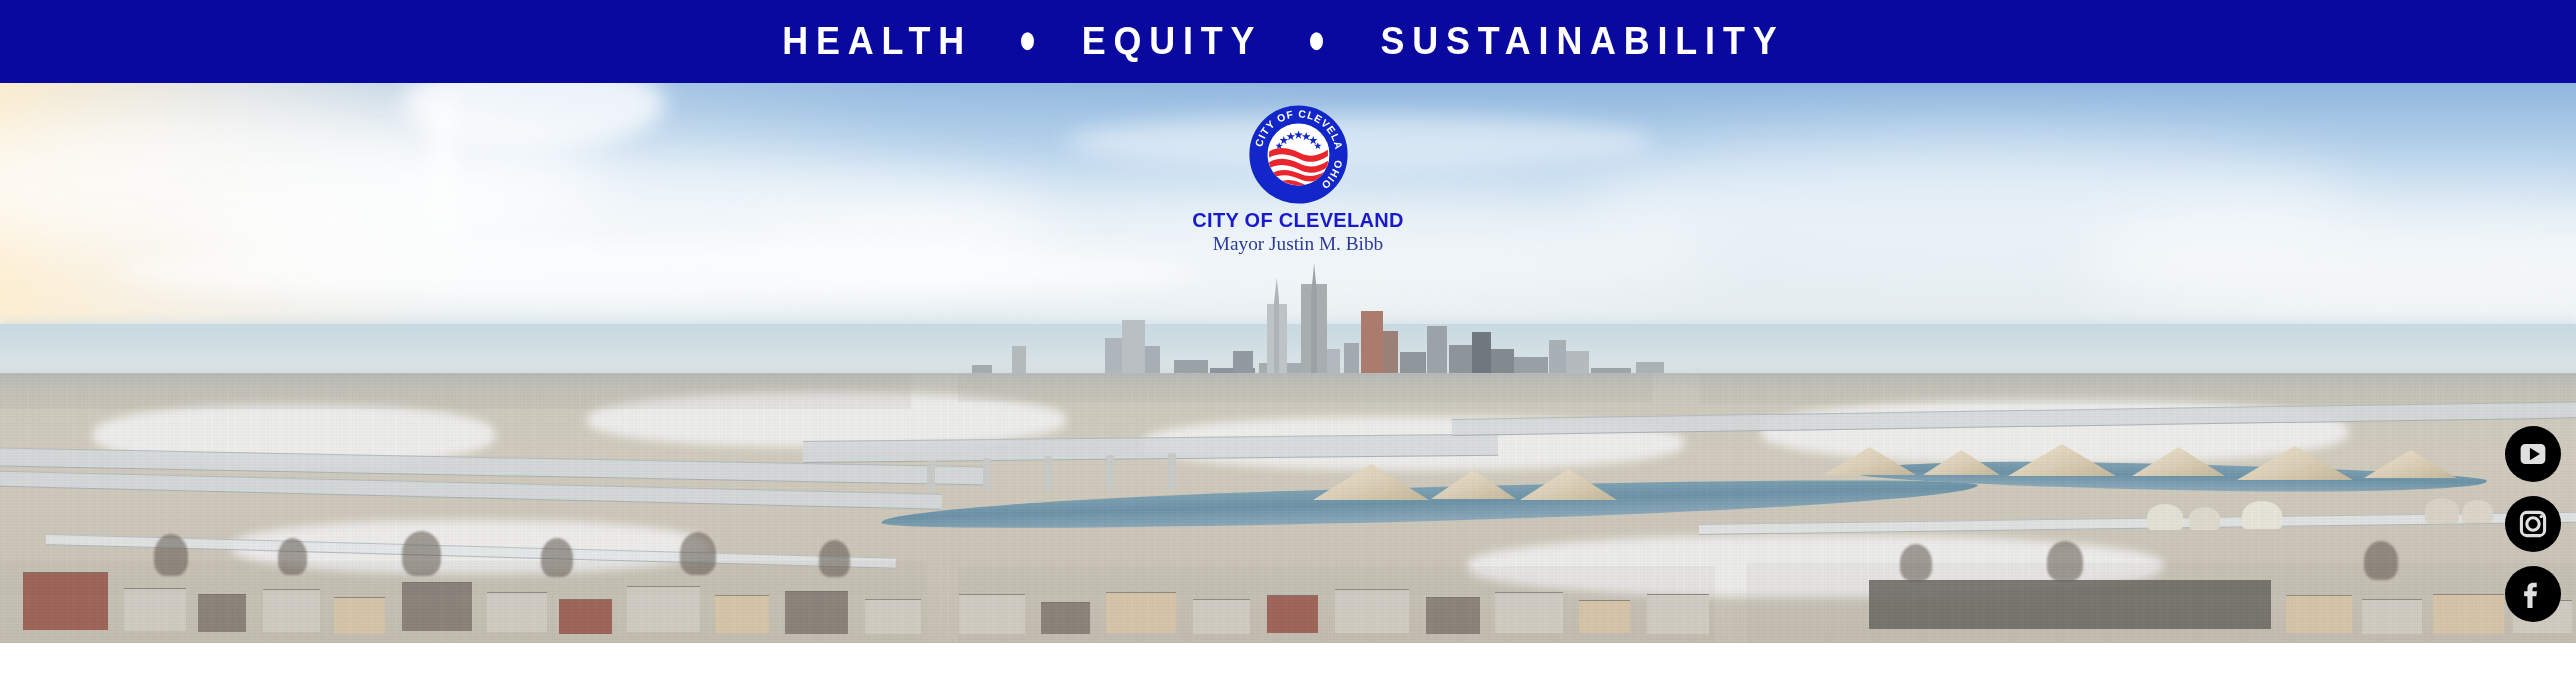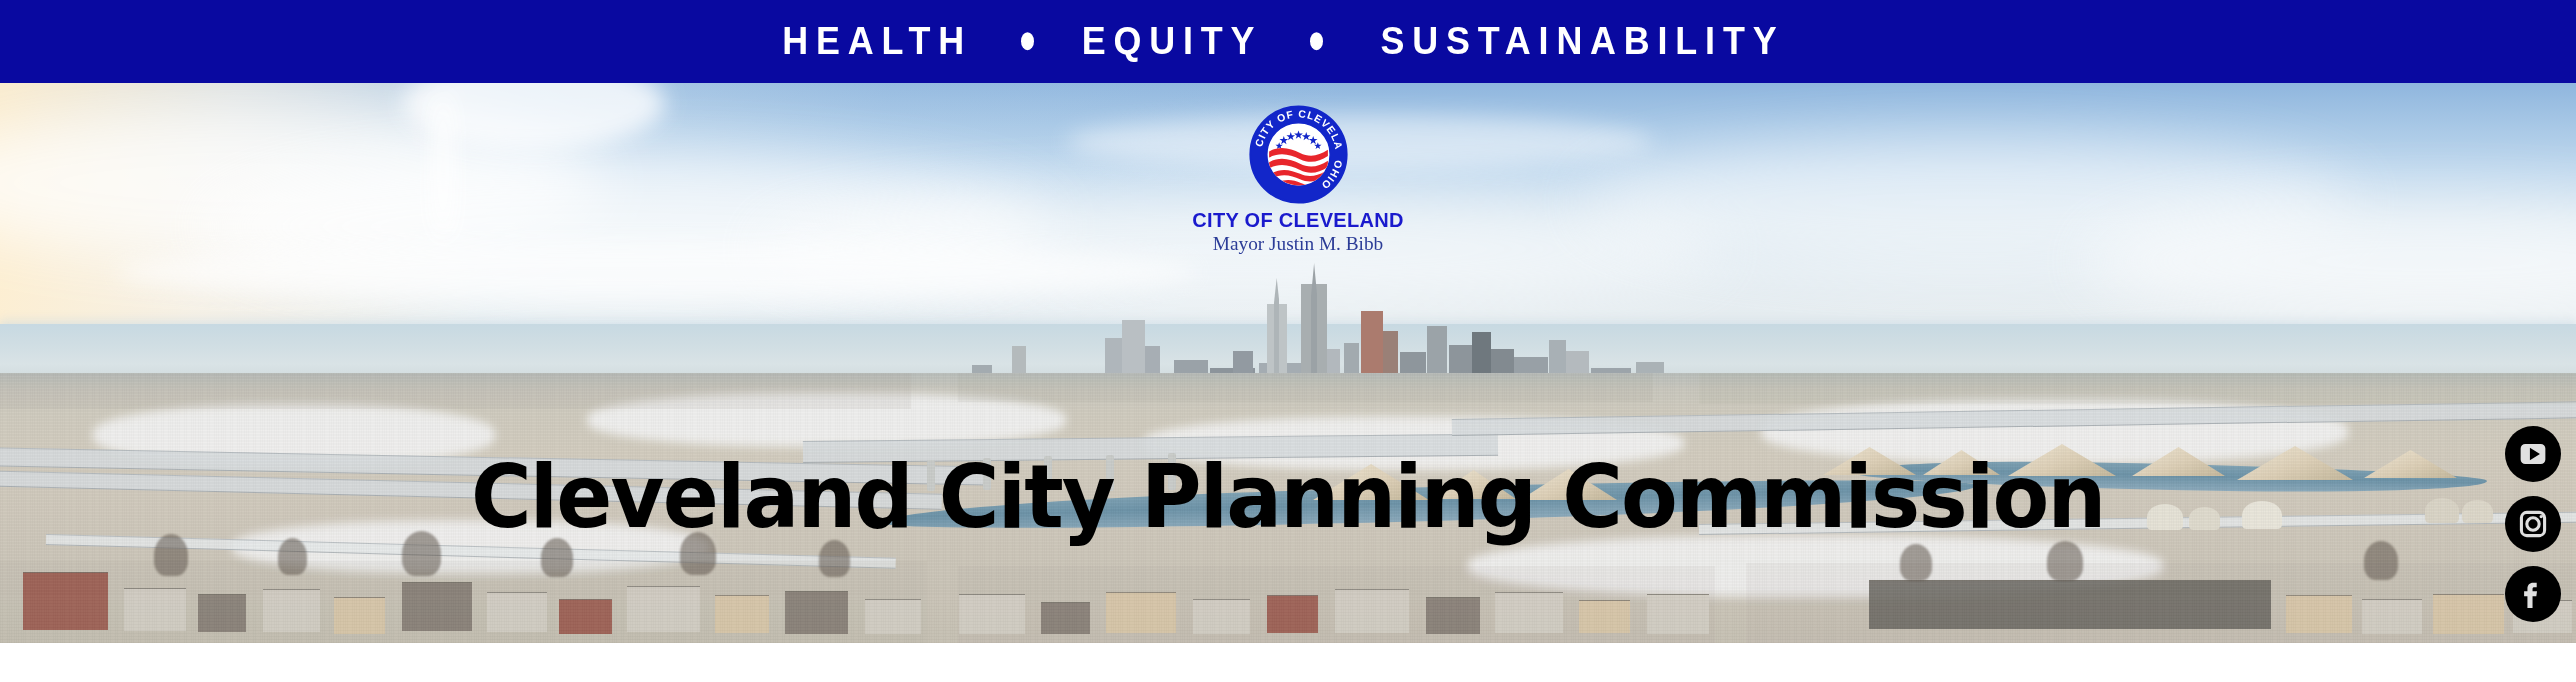--- a/index.html
+++ b/index.html
@@ -487,23 +487,20 @@
               <path d="M38,100 C48,95 58,97 67,101 C76,105 84,104 92,99 L92,105 C84,110 76,111 67,107 C58,103 48,101 38,106 Z"></path>
             </g>
           </g>
           <circle cx="64" cy="64" r="62" fill="none" stroke="#1226C9" stroke-width="3"></circle>
         </svg>
       </div>
       <div class="org-name">CITY OF CLEVELAND</div>
       <div class="mayor-name">Mayor Justin M. Bibb</div>
     </div>
 
-    <div class="main-title" style="top:371px;">
-      <span class="txt">Cleveland City Planning Commission</span>
-    </div>
 
     <div class="social-rail" style="top:343px;">
       <a class="social-btn" href="#" aria-label="YouTube">
         <svg width="34" height="34" viewBox="0 0 44 44">
           <path fill="#FFFFFF" fill-opacity="0.88" d="M6,15 a6,6 0 0 1 6,-6 h20 a6,6 0 0 1 6,6 v14 a6,6 0 0 1 -6,6 h-20 a6,6 0 0 1 -6,-6 z
                    M18,14 v16 l13,-8 z" fill-rule="evenodd"></path>
         </svg>
       </a>
       <a class="social-btn" href="#" aria-label="Instagram">
         <svg width="34" height="34" viewBox="0 0 44 44">

